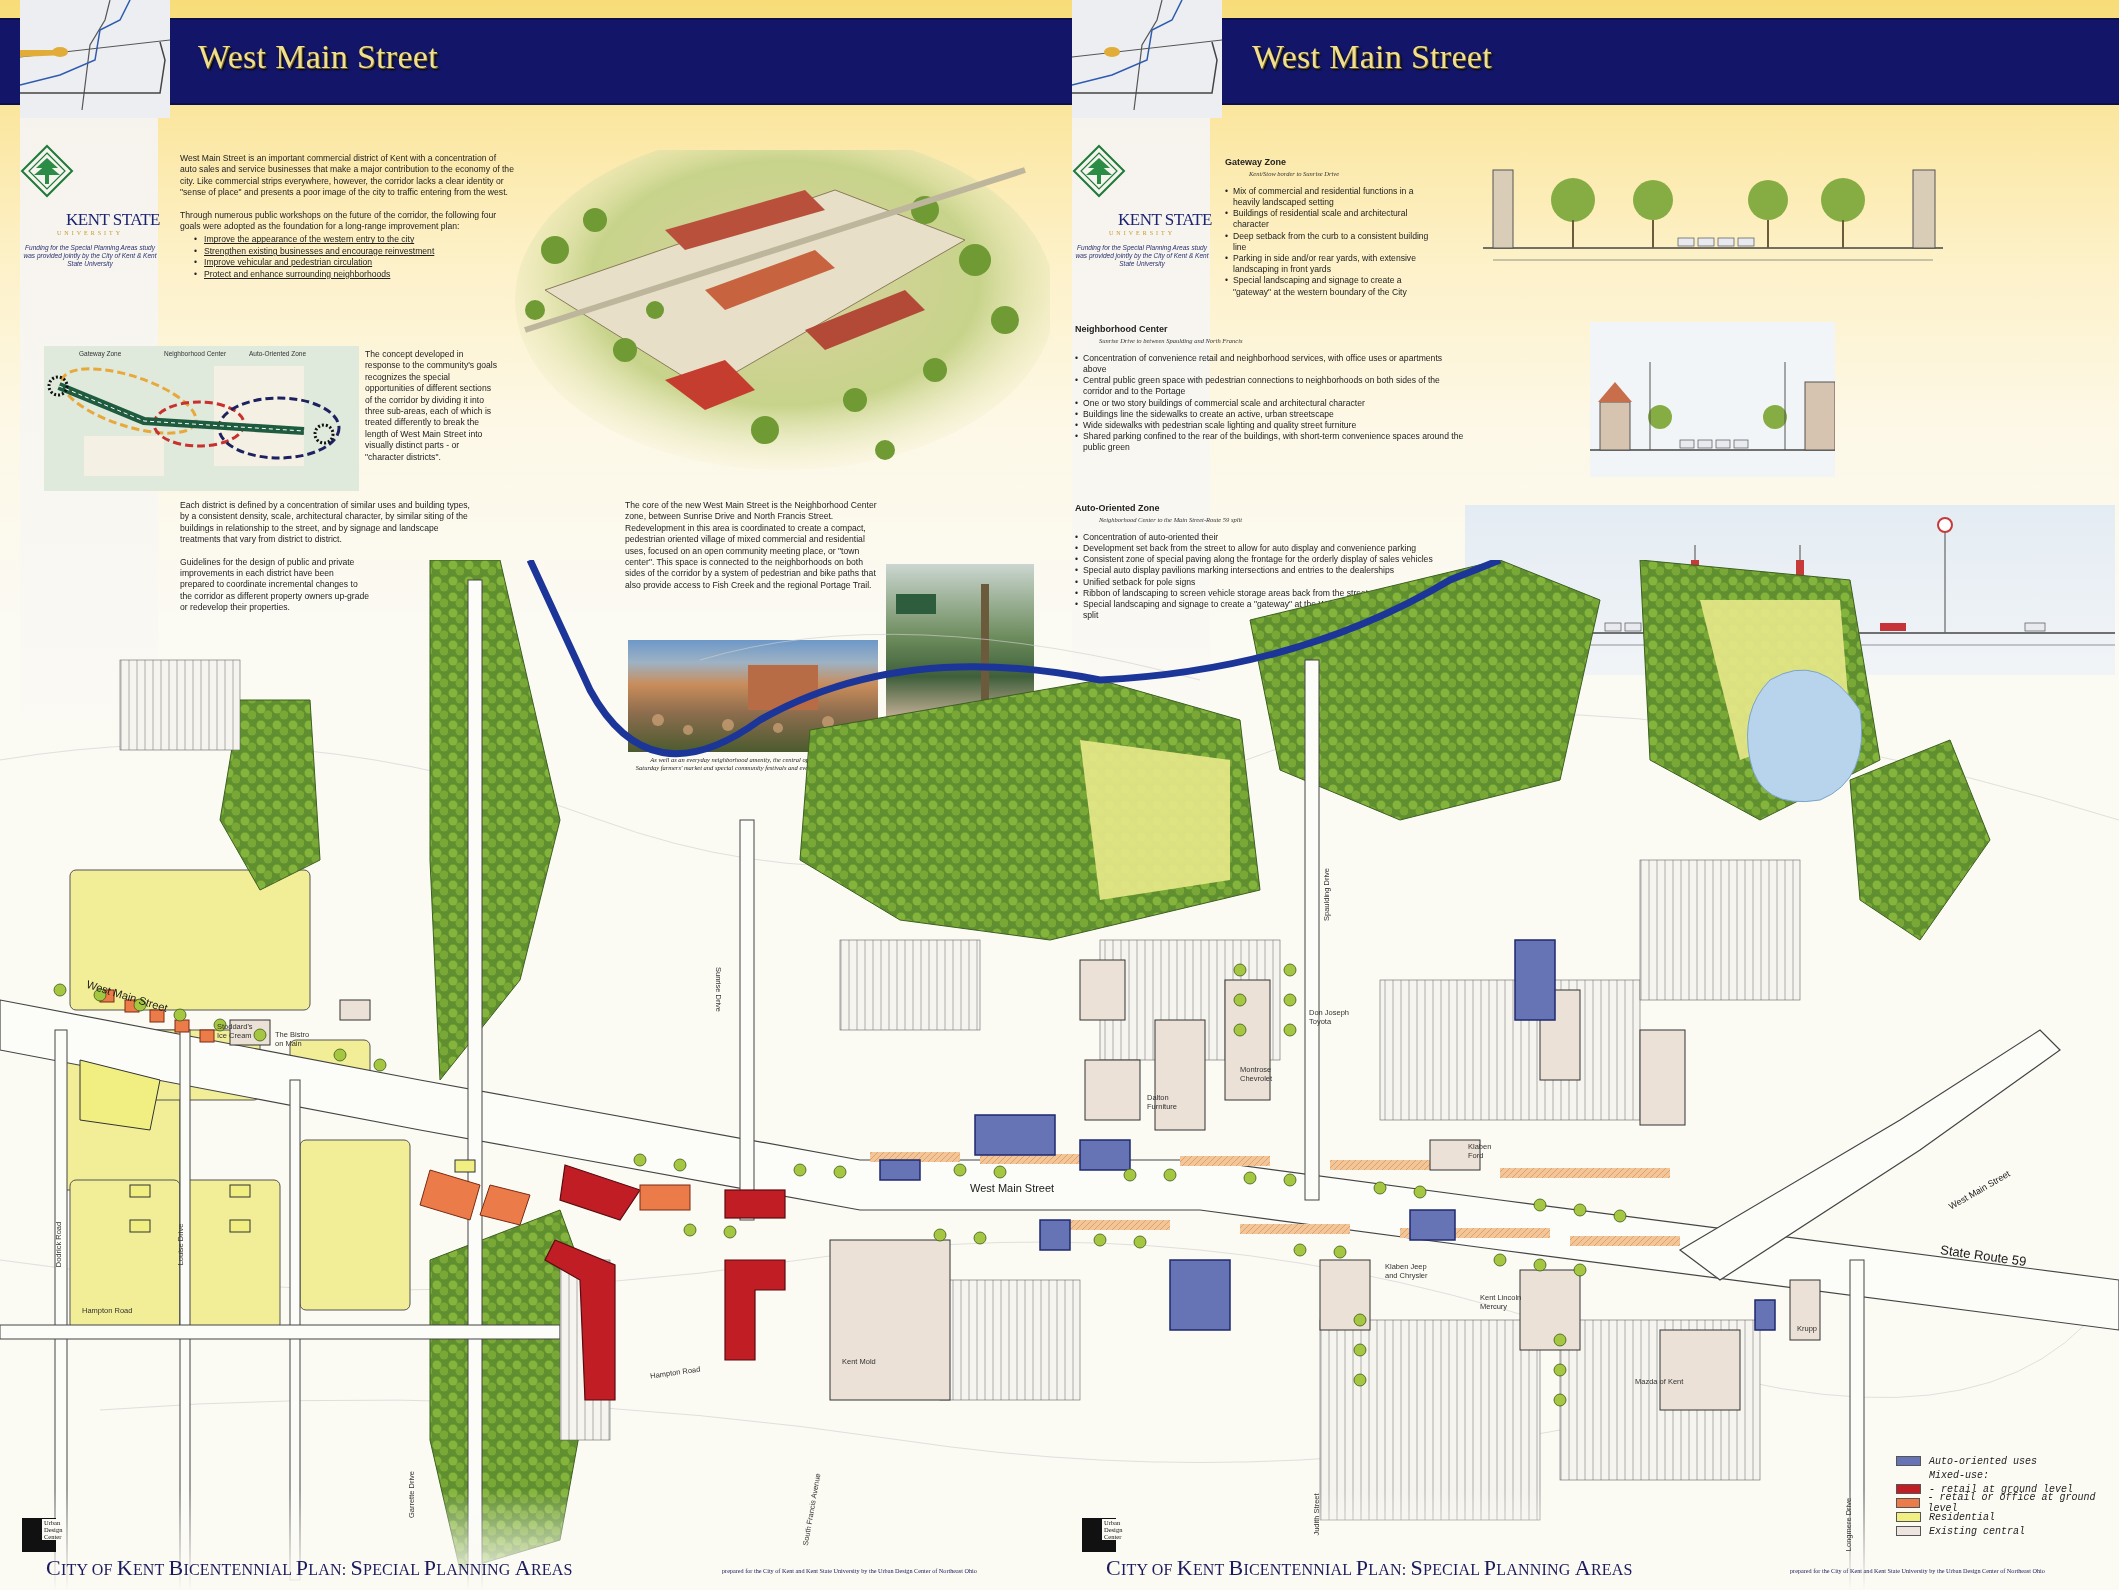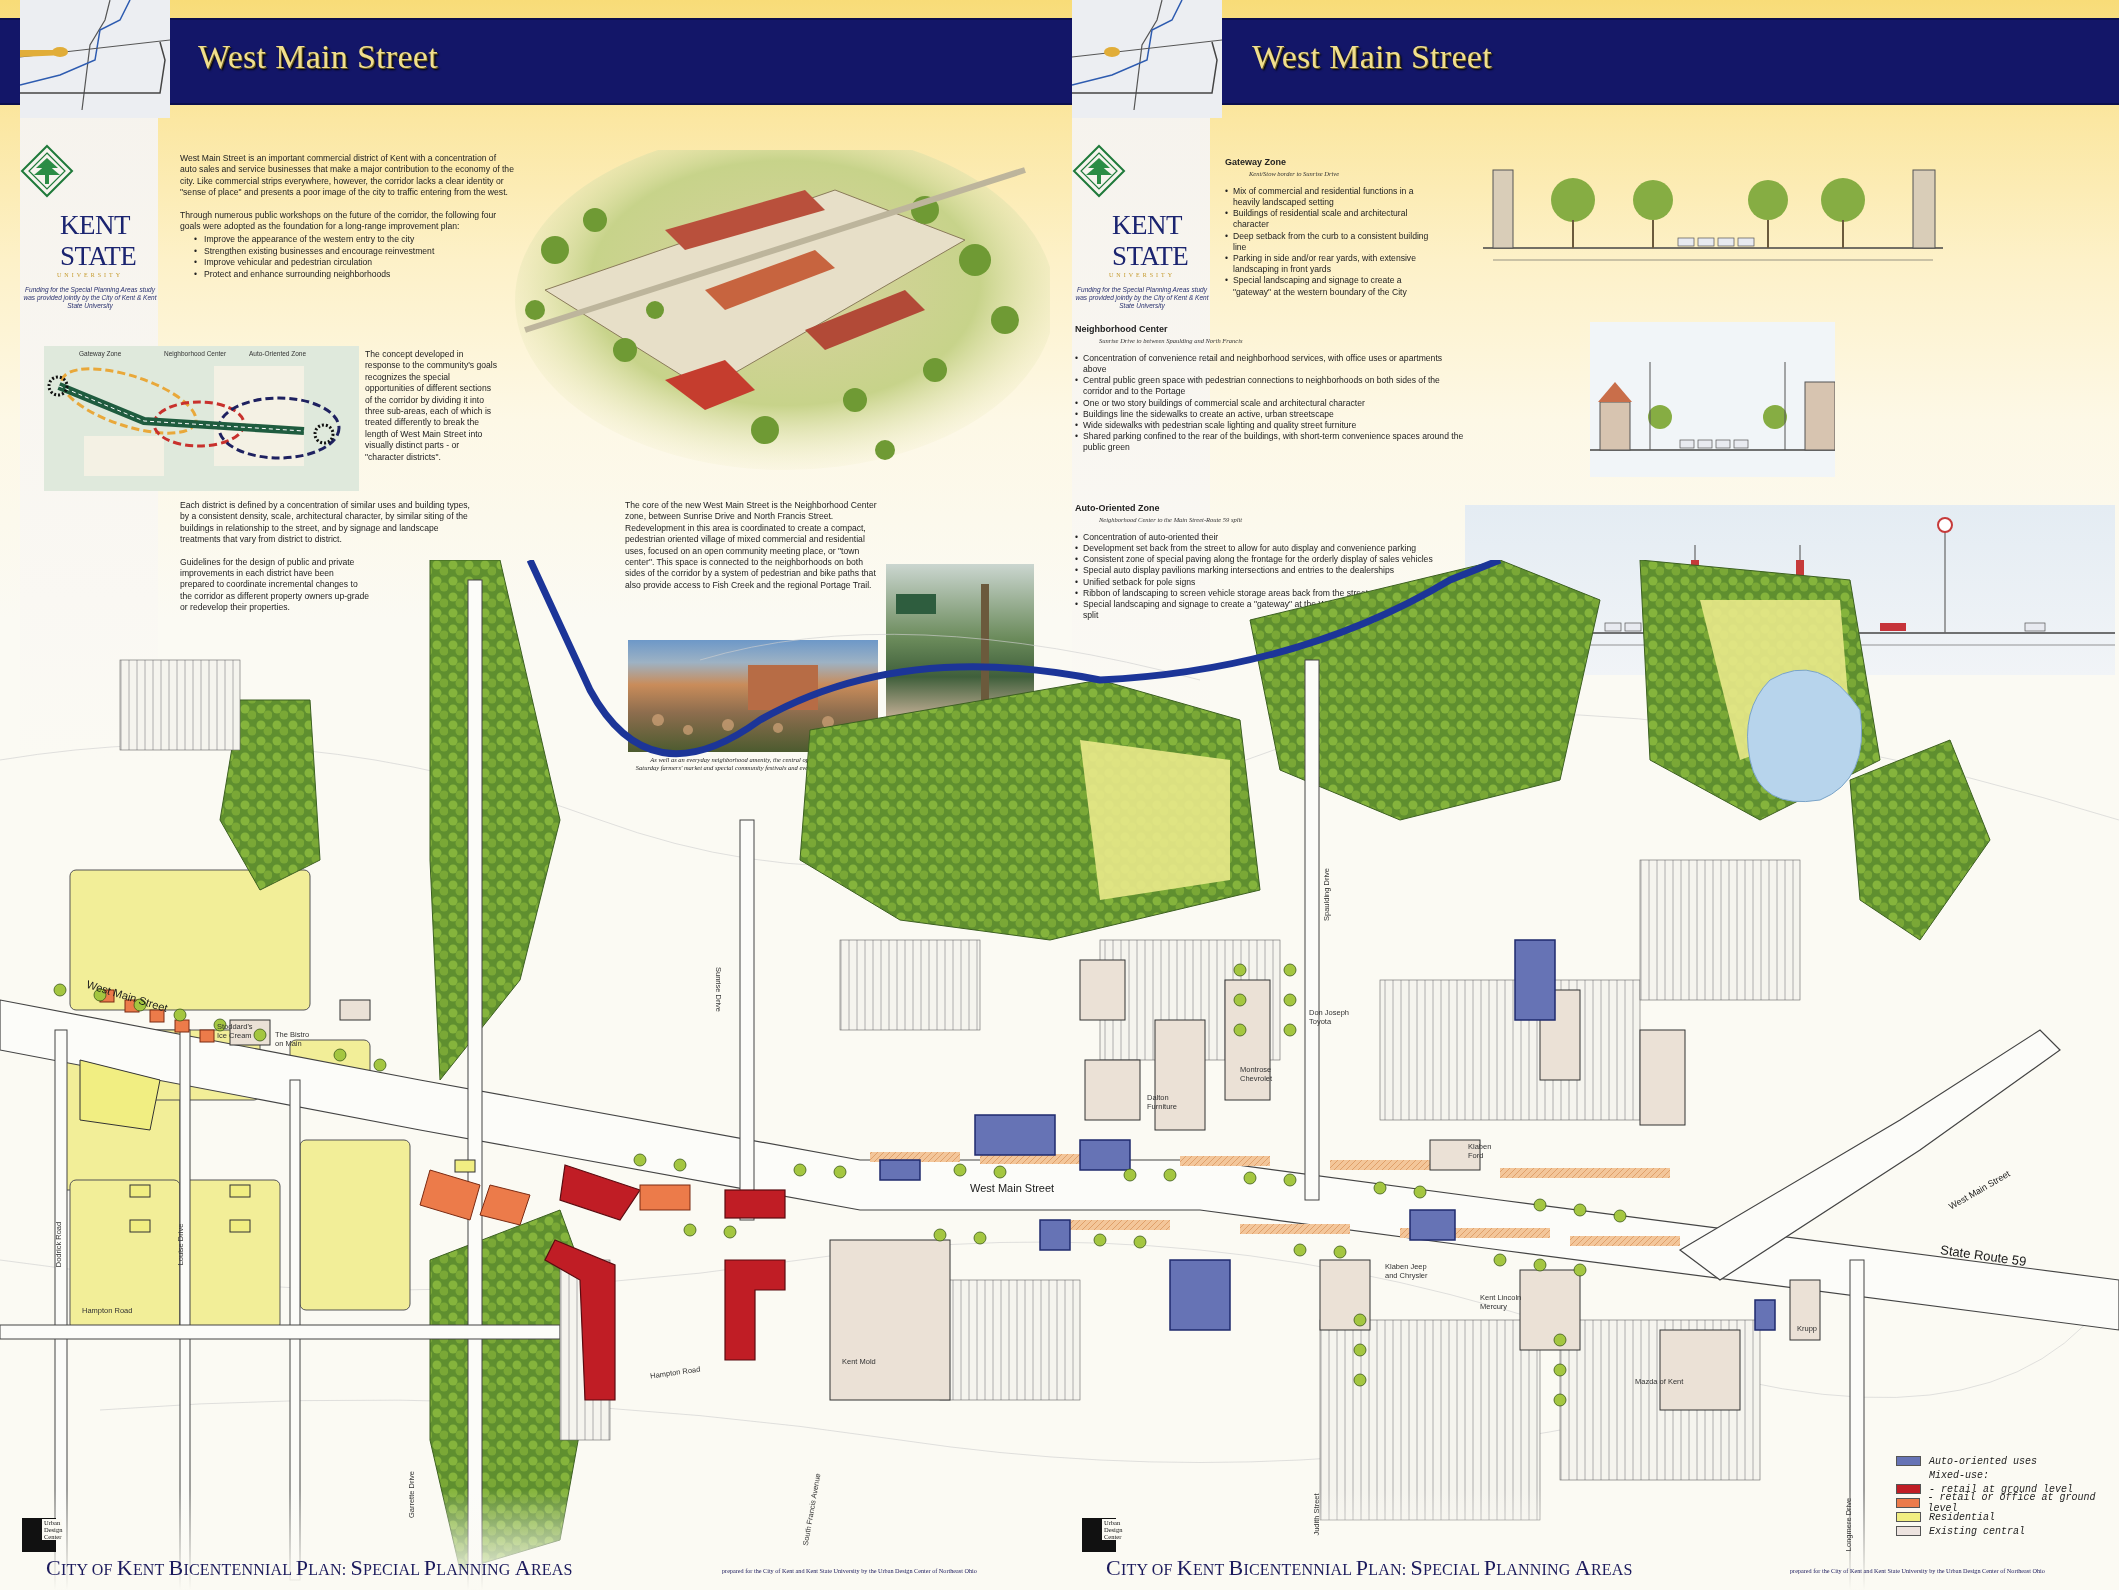--- a/index.html
+++ b/index.html
@@ -26,28 +26,28 @@
     letter-spacing: 0.3px;
   }
 
   
   .locator { position: absolute; top: 0; width: 150px; height: 118px; background: #eceef3; overflow: hidden; }
   .locator svg { position: absolute; left: 0; top: 0; }
 
   
   .logo-box { position: absolute; width: 140px; }
   .city-seal { width: 54px; height: 54px; margin: 0 auto; }
-  .ksu-word { font-family: "Liberation Serif", serif; font-size: 27px; color: #1b2470; text-align: left; letter-spacing: -0.5px; margin-top: 8px; padding-left: 40px; }
+  .ksu-word { font-family: "Liberation Serif", serif; font-size: 17px; color: #1b2470; text-align: right; letter-spacing: -0.5px; margin-top: 8px; padding-left: 40px; }
   .ksu-sub { font-family: "Liberation Serif", serif; font-size: 6px; color: #c59a2d; text-align: center; letter-spacing: 3px; }
   .funding { font-size: 6.5px; font-style: italic; color: #28306e; text-align: center; line-height: 8px; margin-top: 8px; }
 
   
   .para { position: absolute; font-size: 8.6px; line-height: 11.4px; color: #222; }
   .para p { margin-bottom: 11px; }
-  .bul { list-style: none; margin-left: 14px; }
+  .bul { list-style: none; margin-left: 14px; text-decoration: underline; }
   .bul li { position: relative; padding-left: 10px; }
   .bul li::before { content: "\2022"; position: absolute; left: 0; }
   .zone-head { font-weight: bold; font-size: 9px; }
   .zone-sub { font-family: "Liberation Serif", serif; font-style: italic; font-size: 6.5px; margin-left: 24px; color: #333; margin-bottom: 6px; }
   .zb { list-style: none; }
   .zb li { position: relative; padding-left: 8px; font-size: 8.6px; line-height: 11.2px; }
   .zb li::before { content: "\2022"; position: absolute; left: 0; }
 
   
   .sketch { position: absolute; overflow: hidden; }

